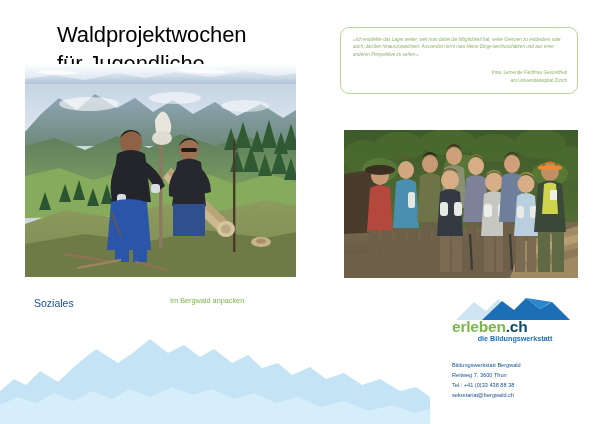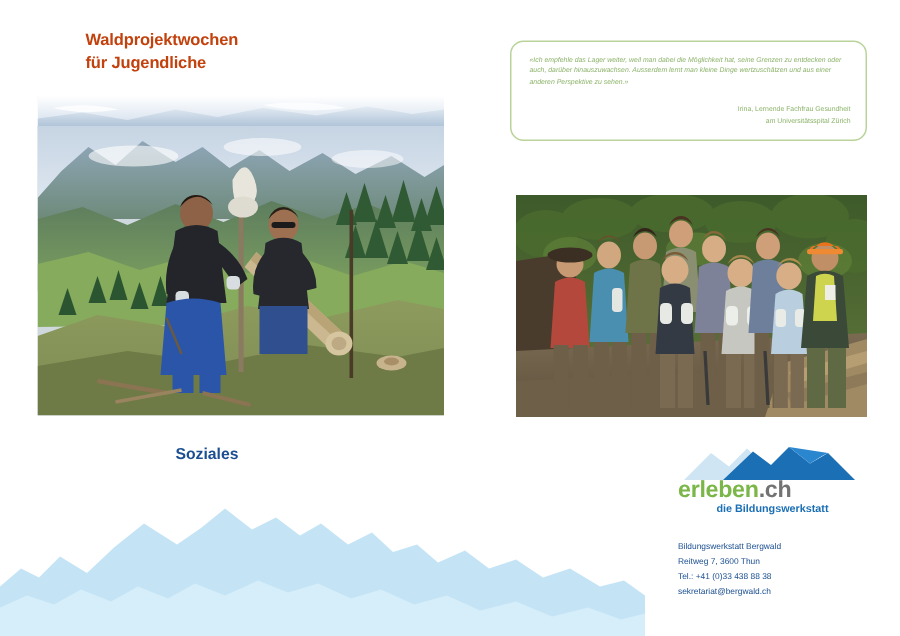--- a/index.html
+++ b/index.html
@@ -15,23 +15,23 @@
     position:absolute;
     left:0; bottom:0;
     width:430px; height:105px;
     pointer-events:none;
   }
 
   
   .title {
     position:absolute;
     left:57px; top:20px;
-    color:#c2410c;
-    font-size:11px;
-    font-weight:bold;
+    color:#000000;
+    font-size:22px;
+    font-weight:normal;
     line-height:1.32;
     letter-spacing:-0.1px;
   }
   .title-line { display:block; white-space:nowrap; }
 
   
   .quote-box {
     position:absolute;
     left:340px; top:27px;
     width:238px; height:67px;
@@ -77,24 +77,24 @@
     width:271px; height:22px;
     overflow:hidden;
     pointer-events:none;
   }
 
   
   .claim {
     position:absolute;
     left:34px; top:296px;
     width:125px;
-    text-align:right;
+    text-align:left;
     color:#1b4f91;
     font-size:10.5px;
-    font-weight:bold;
+    font-weight:normal;
     line-height:1.42;
   }
   .claim span { display:block; white-space:nowrap; }
 
   .bullets {
     position:absolute;
     left:170px; top:295px;
     color:#79b44a;
     font-size:7.3px;
     line-height:1.68;
@@ -111,21 +111,21 @@
   .logo-word {
     position:absolute;
     left:0; top:22px;
     width:126px;
     font-size:15.5px;
     font-weight:bold;
     color:#7ab648;
     letter-spacing:-0.2px;
     white-space:nowrap;
   }
-  .logo-word .tld { color:#737373;text-align:center; }
+  .logo-word .tld { color:#0c4a6e;text-align:center; }
   .logo-sub {
     position:absolute;
     left:0; top:38px;
     width:126px;
     text-align:center;
     font-size:7.2px;
     font-weight:bold;
     color:#1b6fb5;
     white-space:nowrap;
   }
@@ -388,20 +388,21 @@
     <path d="M126 104 L128 140" stroke="#3a3a3a" stroke-width="2.2" fill="none"></path>
     <path d="M166 104 L168 140" stroke="#3a3a3a" stroke-width="2.2" fill="none"></path>
   </svg>
 </div>
 
 <div class="claim">
   <span>Soziales</span>
 </div>
 
 <div class="bullets">
+  <span>Im Bergwald anpacken</span>
 </div>
 
 <div class="logo">
   <div class="logo-peaks">
     <svg viewBox="0 0 126 26" preserveAspectRatio="none">
       <path d="M4 24 L22 6 L34 15 L46 3 L58 14 L66 24 Z" fill="#cfe5f4"></path>
       <path d="M30 24 L50 5 L62 14 L74 2 L88 13 L100 6 L118 24 Z" fill="#1b6fb5"></path>
       <path d="M74 2 L88 13 L96 8 L100 6 Z" fill="#2a86cf"></path>
     </svg>
   </div>

